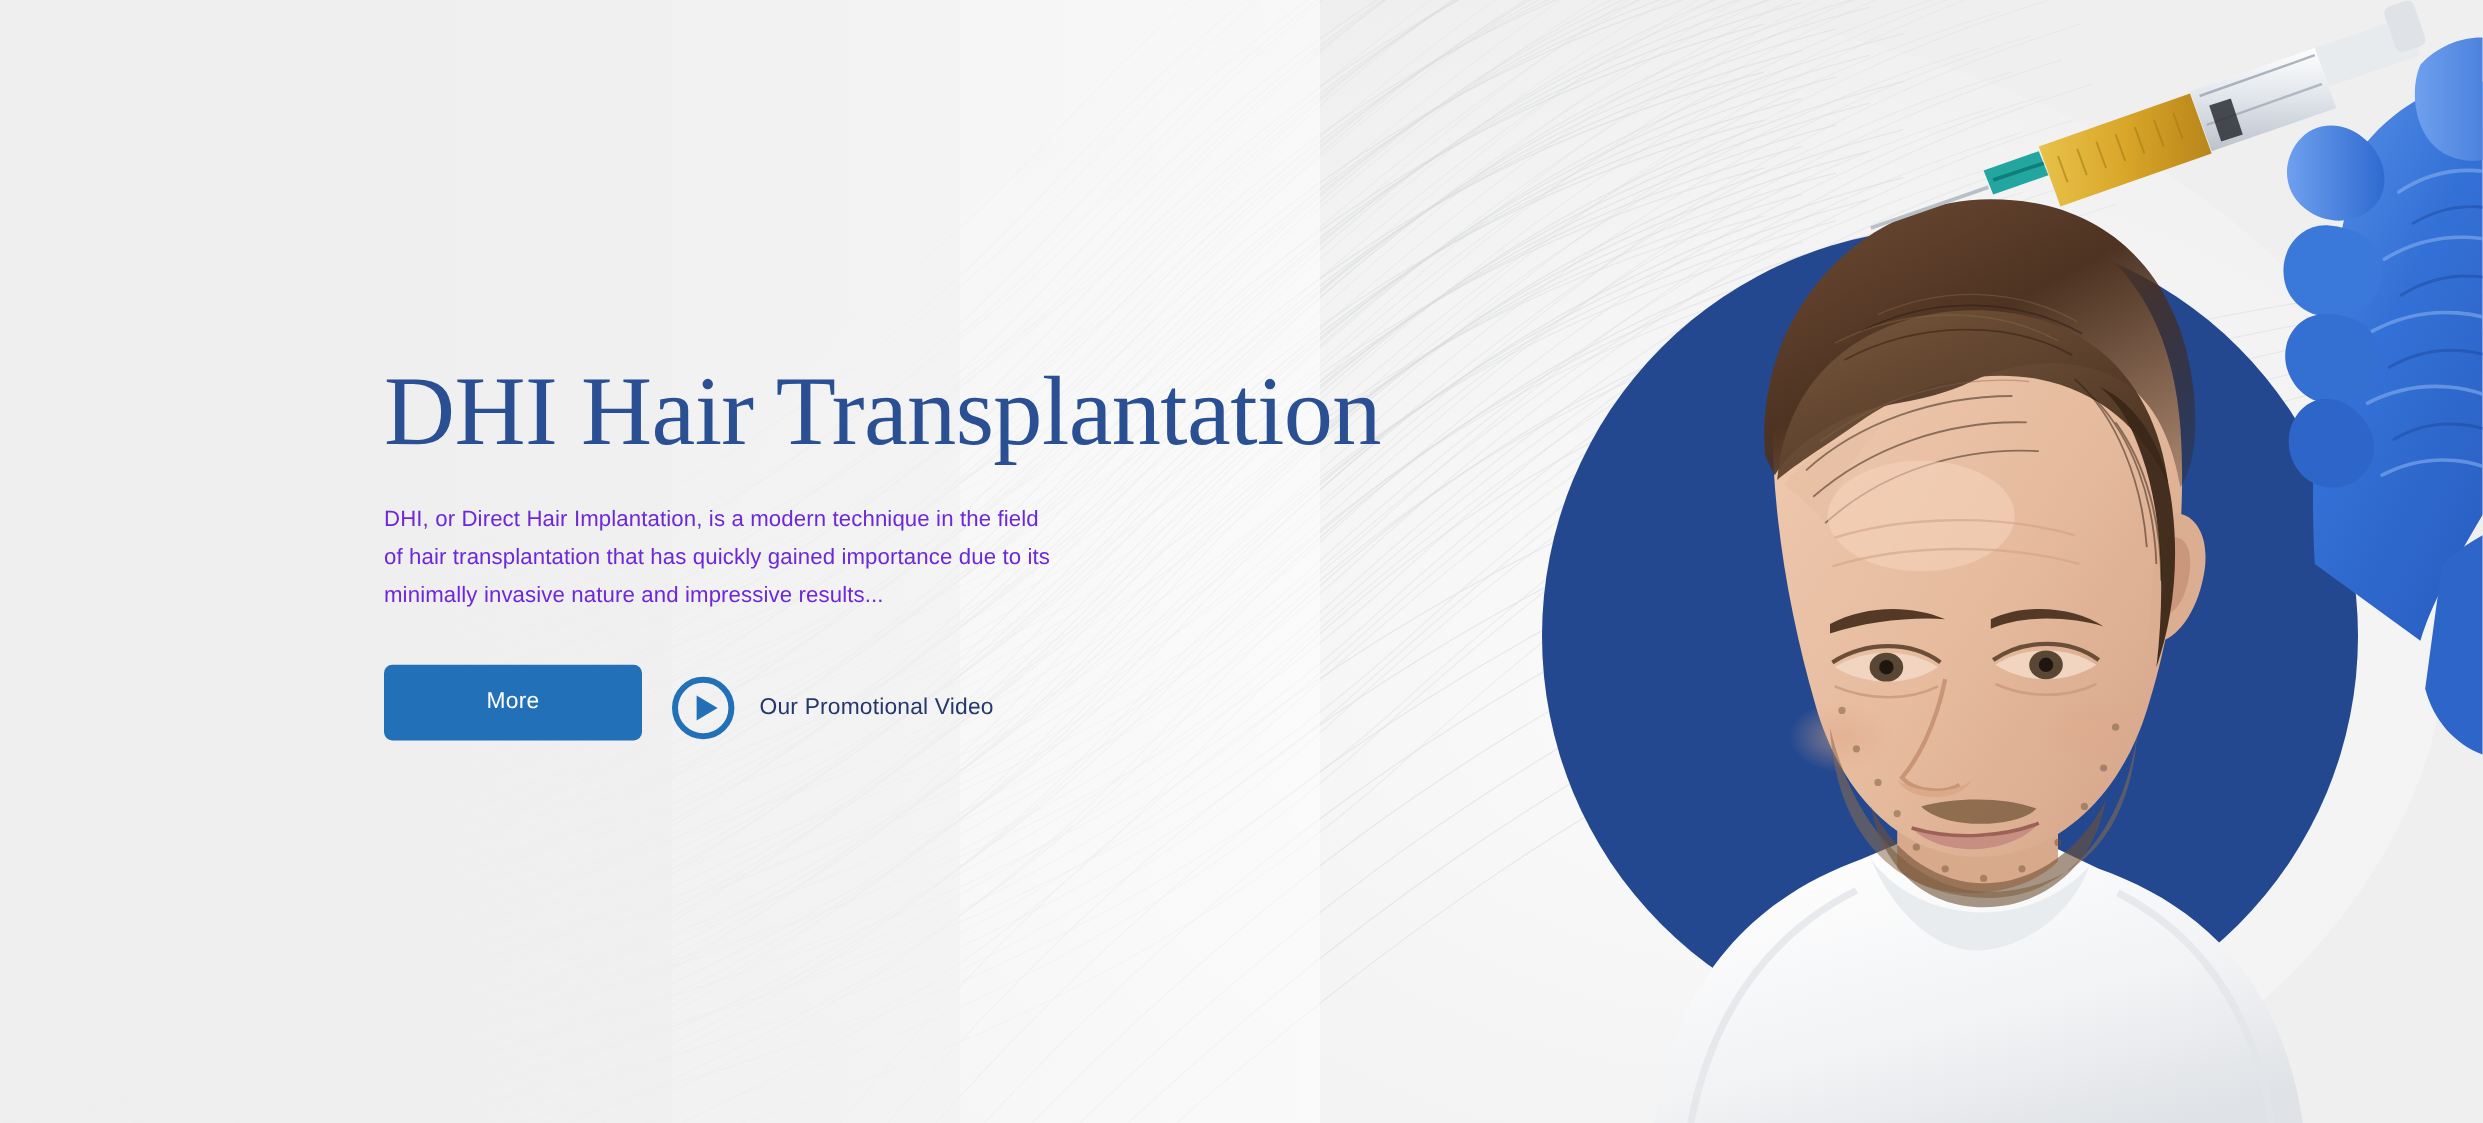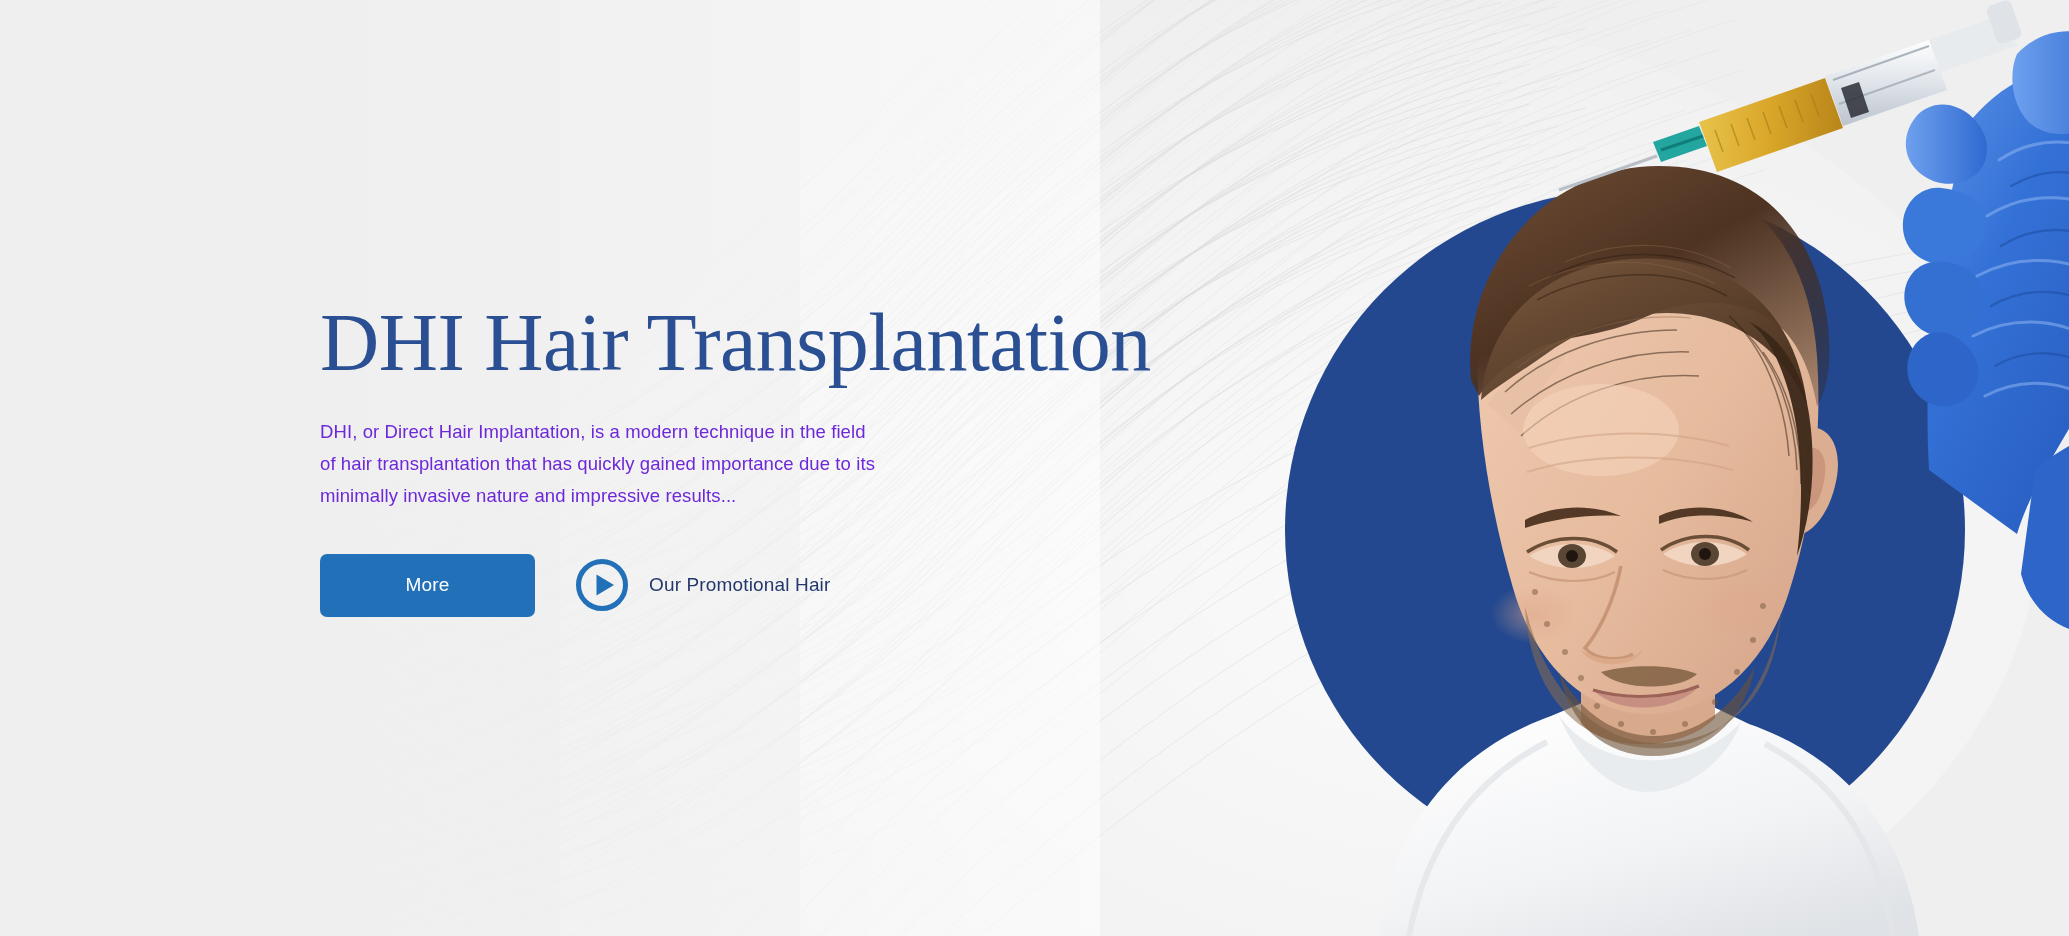--- a/index.html
+++ b/index.html
@@ -50,22 +50,22 @@
     font-size:18.5px;
     line-height:1.72;
     color:#6d28d9;
     max-width:560px;
     letter-spacing:0.1px;
   }
 
   .cta-row {
     margin-top:42px;
     display:flex;
-    align-items:center;
-    gap:40px;
+    align-items:flex-end;
+    gap:24px;
   }
 
   .more-btn {
     width:215px;
     height:63px;
     background:#2271b8;
     border:none;
     border-radius:7px;
     color:#ffffff;
     font-size:19px;
@@ -431,19 +431,19 @@
 
       <button class="more-btn">More</button>
 
       <a class="video-link" href="#">
         <span class="play-circle">
           <svg viewBox="0 0 54 54" width="54" height="54" aria-hidden="true">
             <circle cx="27" cy="27" r="23.5" fill="none" stroke="#2271b8" stroke-width="5"></circle>
             <path d="M 21.5 16.5 L 39 27 L 21.5 37.5 Z" fill="#2271b8"></path>
           </svg>
         </span>
-        <span class="video-label">Our Promotional Hair</span>
+        <span class="video-label">Our Promotional Video</span>
       </a>
 
     </div>
   </div>
 
 </div>
 
 </body></html>

